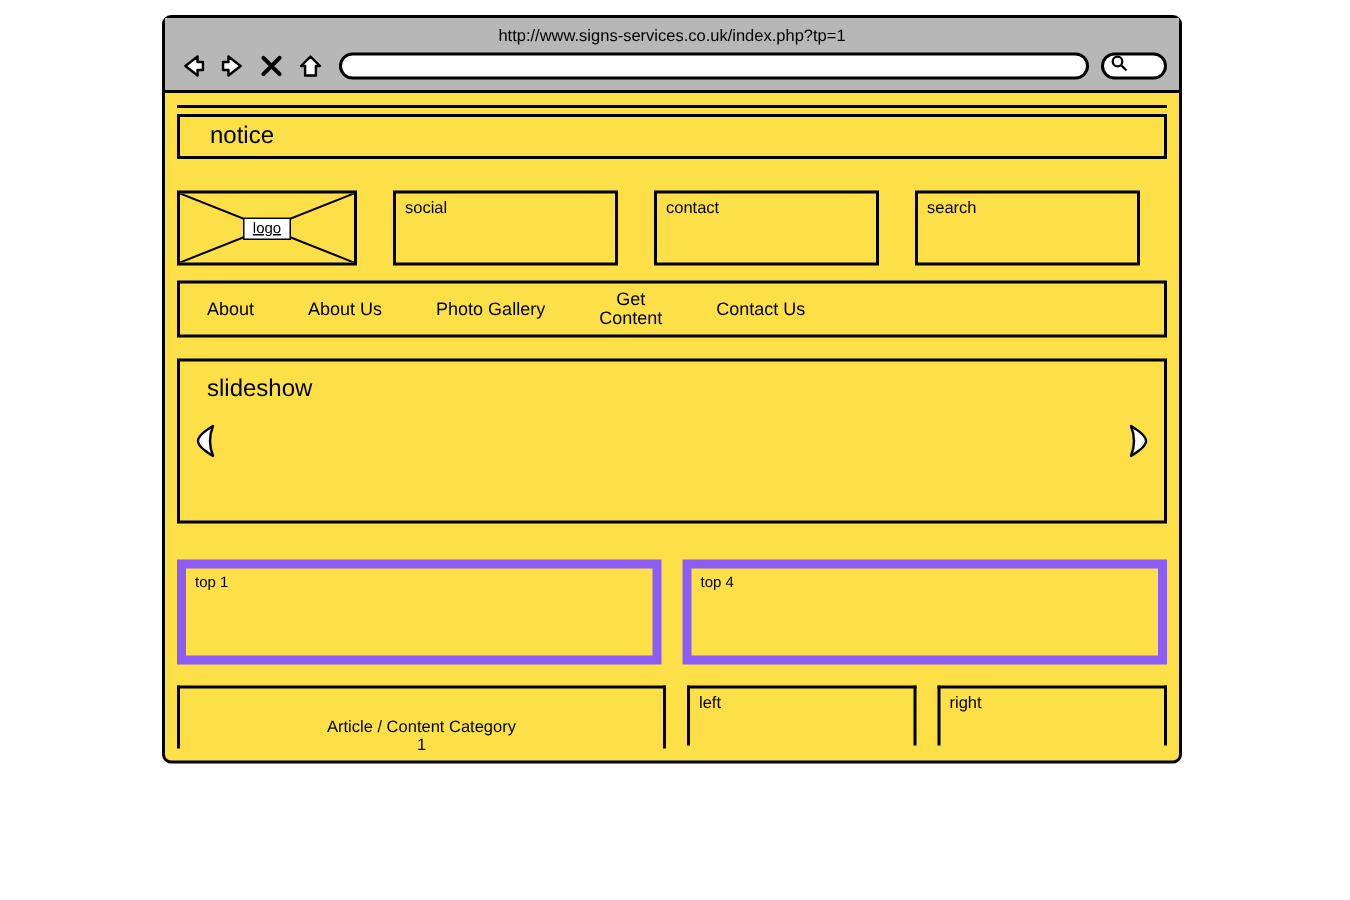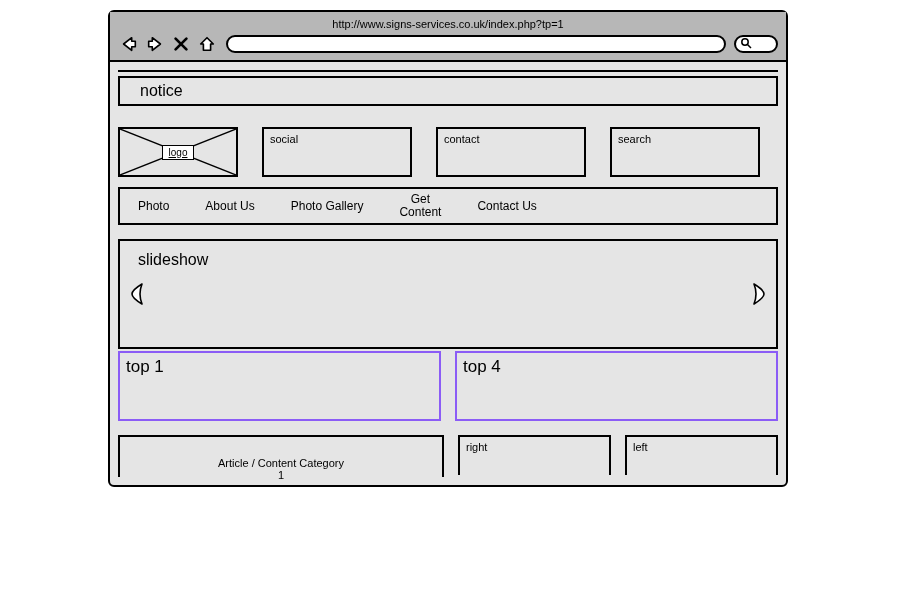--- a/index.html
+++ b/index.html
@@ -15,21 +15,21 @@
     position: relative;
     background: #fff;
   }
   .browser-frame {
     position: absolute;
     left: 108px;
     top: 10px;
     width: 680px;
     border: 2px solid #000;
     border-radius: 6px;
-    background: #e5e5e5;
+    background: #fde047;
   }
   .browser-chrome {
     background: #b7b7b7;
     border-bottom: 2px solid #000;
     padding: 4px 8px 6px 8px;
   }
   .url-line {
     text-align: center;
     font-size: 11px;
     font-family: Arial, sans-serif;
@@ -136,43 +136,43 @@
     padding: 0 18px;
     text-align: center;
     line-height: 1.1;
   }
   .slideshow {
     border: 2px solid #000;
     height: 110px;
     position: relative;
     padding: 10px 18px;
     font-size: 16px;
-    margin-bottom: 2px;
+    margin-bottom: 24px;
   }
   .slide-arrow {
     position: absolute;
     top: 50%;
     width: 18px;
     height: 24px;
   }
   .slide-arrow.left { left: 8px; transform: translateY(-50%); }
   .slide-arrow.right { right: 8px; transform: translateY(-50%) scaleX(-1); }
   .slide-arrow svg { width: 100%; height: 100%; }
 
   .top-row {
     display: flex;
     gap: 14px;
     margin-bottom: 14px;
   }
   .top-box {
     flex: 1;
     height: 70px;
-    border: 2px solid #8b5cf6;
+    border: 6px solid #8b5cf6;
     padding: 4px 6px;
-    font-size: 17px;
+    font-size: 10px;
     font-family: Arial, sans-serif;
   }
   .bottom-row {
     display: flex;
     gap: 14px;
   }
   .article-box {
     width: 326px;
     height: 40px;
     border: 2px solid #000;
@@ -246,21 +246,21 @@
           <line x1="120" y1="0" x2="0" y2="50" stroke="#000" stroke-width="1.5"></line>
         </svg>
         <span class="logo-label">logo</span>
       </div>
       <div class="hbox">social</div>
       <div class="hbox">contact</div>
       <div class="hbox">search</div>
     </div>
 
     <div class="main-nav">
-      <span class="nav-item">Photo</span>
+      <span class="nav-item">About</span>
       <span class="nav-item">About Us</span>
       <span class="nav-item">Photo Gallery</span>
       <span class="nav-item" style="white-space:pre-line">Get
 Content</span>
       <span class="nav-item">Contact Us</span>
     </div>
 
     <div class="slideshow">
       <span>slideshow</span>
       <span class="slide-arrow left">
@@ -276,19 +276,19 @@
     </div>
 
     <div class="top-row">
       <div class="top-box">top 1</div>
       <div class="top-box">top 4</div>
     </div>
 
     <div class="bottom-row">
       <div class="article-box" style="white-space:pre-line">Article / Content Category
 1</div>
+      <div class="side-box">left</div>
       <div class="side-box">right</div>
-      <div class="side-box">left</div>
     </div>
   </div>
 </div>
 
 </div>
 
 </body></html>

